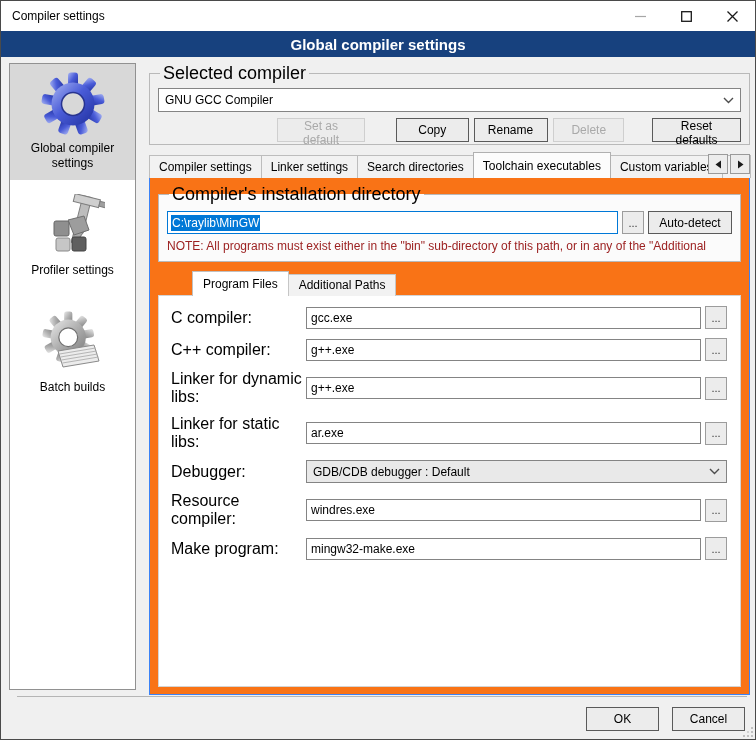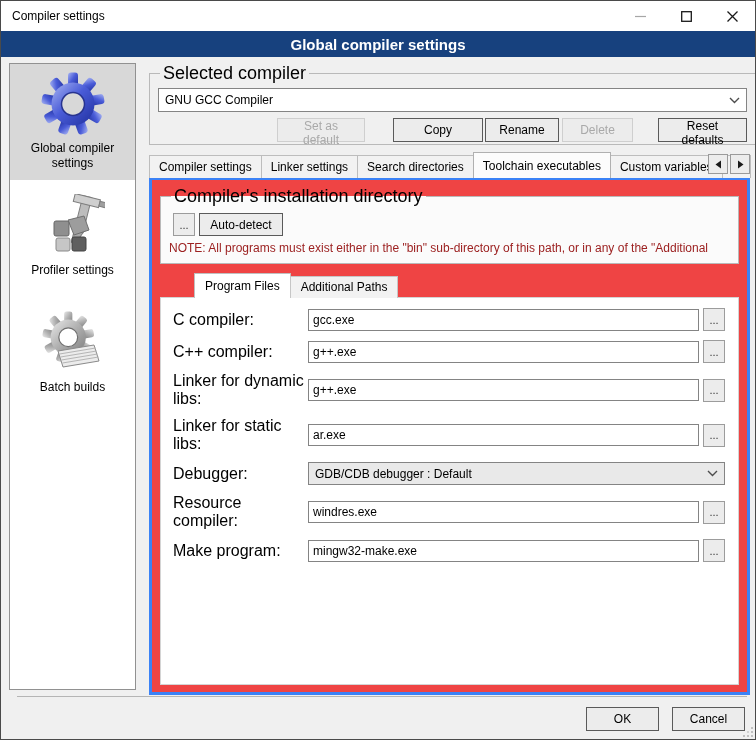--- a/index.html
+++ b/index.html
@@ -32,34 +32,34 @@
   
   #grp-compiler { height:82px; }
   .combo { height:24px; background:#fff; border:1px solid #848484; display:flex; align-items:center; padding:0 6px;justify-content:space-between; }
   .combo .combo-text { flex:1; white-space:nowrap; overflow:hidden; }
   .combo svg { flex:none; }
   #compiler-buttons { display:flex; margin-top:6px; height:24px;justify-content:space-between; }
   .btn { height:24px; background:#ececec; border:1px solid #5a5a5a; font-size:12px; font-family:"Liberation Sans",sans-serif;
     padding:0 10px; color:#000; }
   .btn.disabled { border-color:#cfcfcf; color:#a9a9a9; }
   #btn-set-default { margin-left:119px; width:88px; }
-  #btn-copy { margin-left:28px; width:90px; }
+  #btn-copy { margin-left:28px; width:73px; }
   #btn-rename { margin-left:2px; width:74px; }
   #btn-delete { margin-left:3px; width:71px; }
   #btn-reset { margin-left:25px; width:89px; }
   
   #tabbar { position:relative; margin-top:7px; height:26px; display:flex; align-items:flex-end; }
   .tab { height:23px; line-height:22px; padding:0 9px; background:#f2f2f2; border:1px solid #bdbdbd; border-bottom:none;
     white-space:nowrap; margin-right:-1px; }
   .tab.active { height:26px; line-height:26px; background:#fcfcfc; position:relative; z-index:2; border-color:#b0b0b0; }
   .tab.clipped { max-width:42px; overflow:hidden; }
   #tab-scrollers { position:absolute; right:0; top:2px; display:flex; }
   .scroller { width:20px; height:20px; background:#ececec; border:1px solid #9a9a9a; display:flex; align-items:center; justify-content:center; margin-left:2px; }
   
-  #tabpanel { height:518px; background:#ef4444; border:3px solid #3b82f6; margin-top:-1px; padding:6px 8px 0; display:flex; flex-direction:column; }
+  #tabpanel { height:518px; background:#f97316; border:1px solid #3b82f6; margin-top:-1px; padding:6px 8px 0; display:flex; flex-direction:column; }
   #grp-installdir { background:#fbfbfb; }
   #installdir-row { display:flex; align-items:center; margin-top:2px; }
   #installdir-input { flex:1; height:23px; border:1px solid #0078d7; background:#fff; display:flex; align-items:center; padding:0 3px; overflow:hidden; white-space:nowrap; }
   #installdir-input .selected-text { background:#0078d7; color:#fff; padding:1px 1px; }
   .browse-btn { width:22px; height:23px; margin-left:4px; background:#ececec; border:1px solid #9c9c9c; font-size:11px; line-height:10px; color:#333; }
   #btn-autodetect { margin-left:4px; width:84px; height:23px; }
   #installdir-note { margin-top:5px; color:#9c2121; white-space:nowrap; overflow:hidden; }
   
   #subtabbar { margin-top:9px; margin-left:6px; height:25px; display:flex; align-items:flex-end; position:relative; z-index:2;padding-left:28px; }
   .subtab { height:22px; line-height:21px; padding:0 10px; background:#f2f2f2; border:1px solid #c6c6c6; border-bottom:none; margin-right:-1px; white-space:nowrap; }
@@ -271,20 +271,23 @@
             </svg>
         </div>
       </div>
     </div>
 
     <div id="tabpanel">
 
       <fieldset id="grp-installdir">
         <legend>Compiler's installation directory</legend>
         <div id="installdir-row">
+          <div id="installdir-input">
+            <span class="selected-text">C:\raylib\MinGW</span>
+          </div>
           <button class="browse-btn">...</button>
           <button class="btn" id="btn-autodetect">Auto-detect</button>
         </div>
         <div id="installdir-note">NOTE: All programs must exist either in the "bin" sub-directory of this path, or in any of the "Additional</div>
       </fieldset>
 
       <div id="subtabbar">
         <div class="subtab active">Program Files</div>
         <div class="subtab">Additional Paths</div>
       </div>

